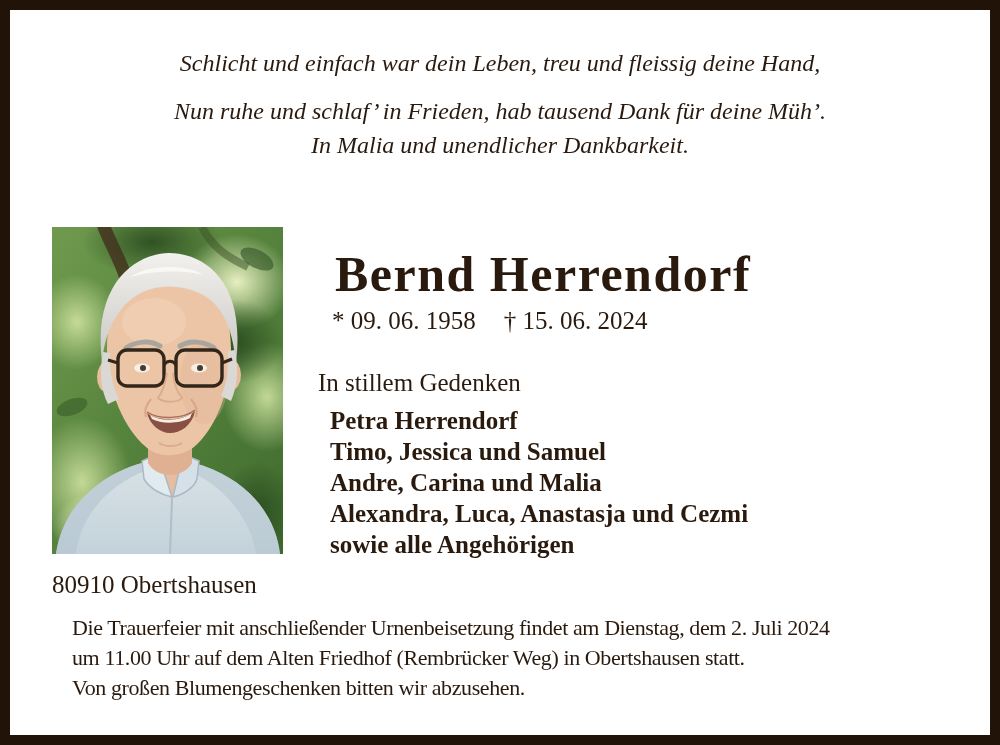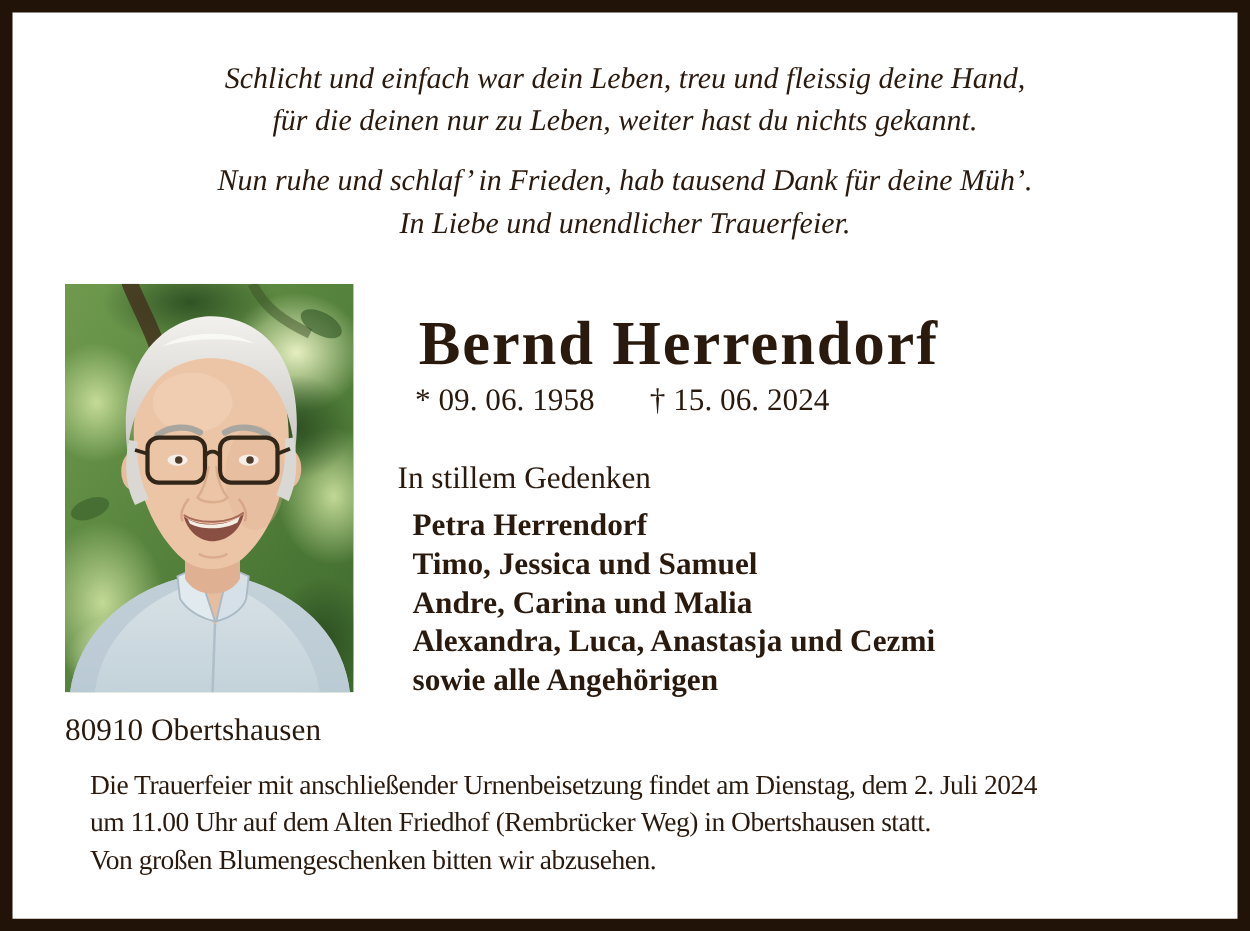--- a/index.html
+++ b/index.html
@@ -39,21 +39,21 @@
     letter-spacing: 1.5px;
     line-height: 58px;
     white-space: nowrap;
   }
   .dates {
     position: absolute;
     left: 322px; top: 297px;
     font-size: 25px;
     white-space: nowrap;
   }
-  .dates .birth { margin-right: 44px; }
+  .dates .birth { margin-right: 28px; }
   .intro {
     position: absolute;
     left: 308px; top: 359px;
     font-size: 25px;
   }
   .mourners {
     position: absolute;
     left: 320px; top: 395px;
     font-size: 25px;
     font-weight: bold;
@@ -76,25 +76,24 @@
   }
 </style>
 </head>
 <body>
 
 <div class="page">
 
   <div class="poem">
     <div class="stanza">
       <div>Schlicht und einfach war dein Leben, treu und fleissig deine Hand,</div>
-      <div>für die deinen nur zu Leben, weiter hast du nichts gekannt.</div>
     </div>
     <div class="stanza">
       <div>Nun ruhe und schlaf’ in Frieden, hab tausend Dank für deine Müh’.</div>
-      <div>In Liebe und unendlicher Trauerfeier.</div>
+      <div>In Malia und unendlicher Dankbarkeit.</div>
     </div>
   </div>
 
   <div class="photo">
     <svg width="231" height="327" viewBox="0 0 231 327" xmlns="http://www.w3.org/2000/svg">
       <defs>
         <linearGradient id="bg" x1="0" y1="0" x2="1" y2="1">
           <stop offset="0" stop-color="#6f9a4e"></stop>
           <stop offset="0.5" stop-color="#55823c"></stop>
           <stop offset="1" stop-color="#3f6a2e"></stop>

